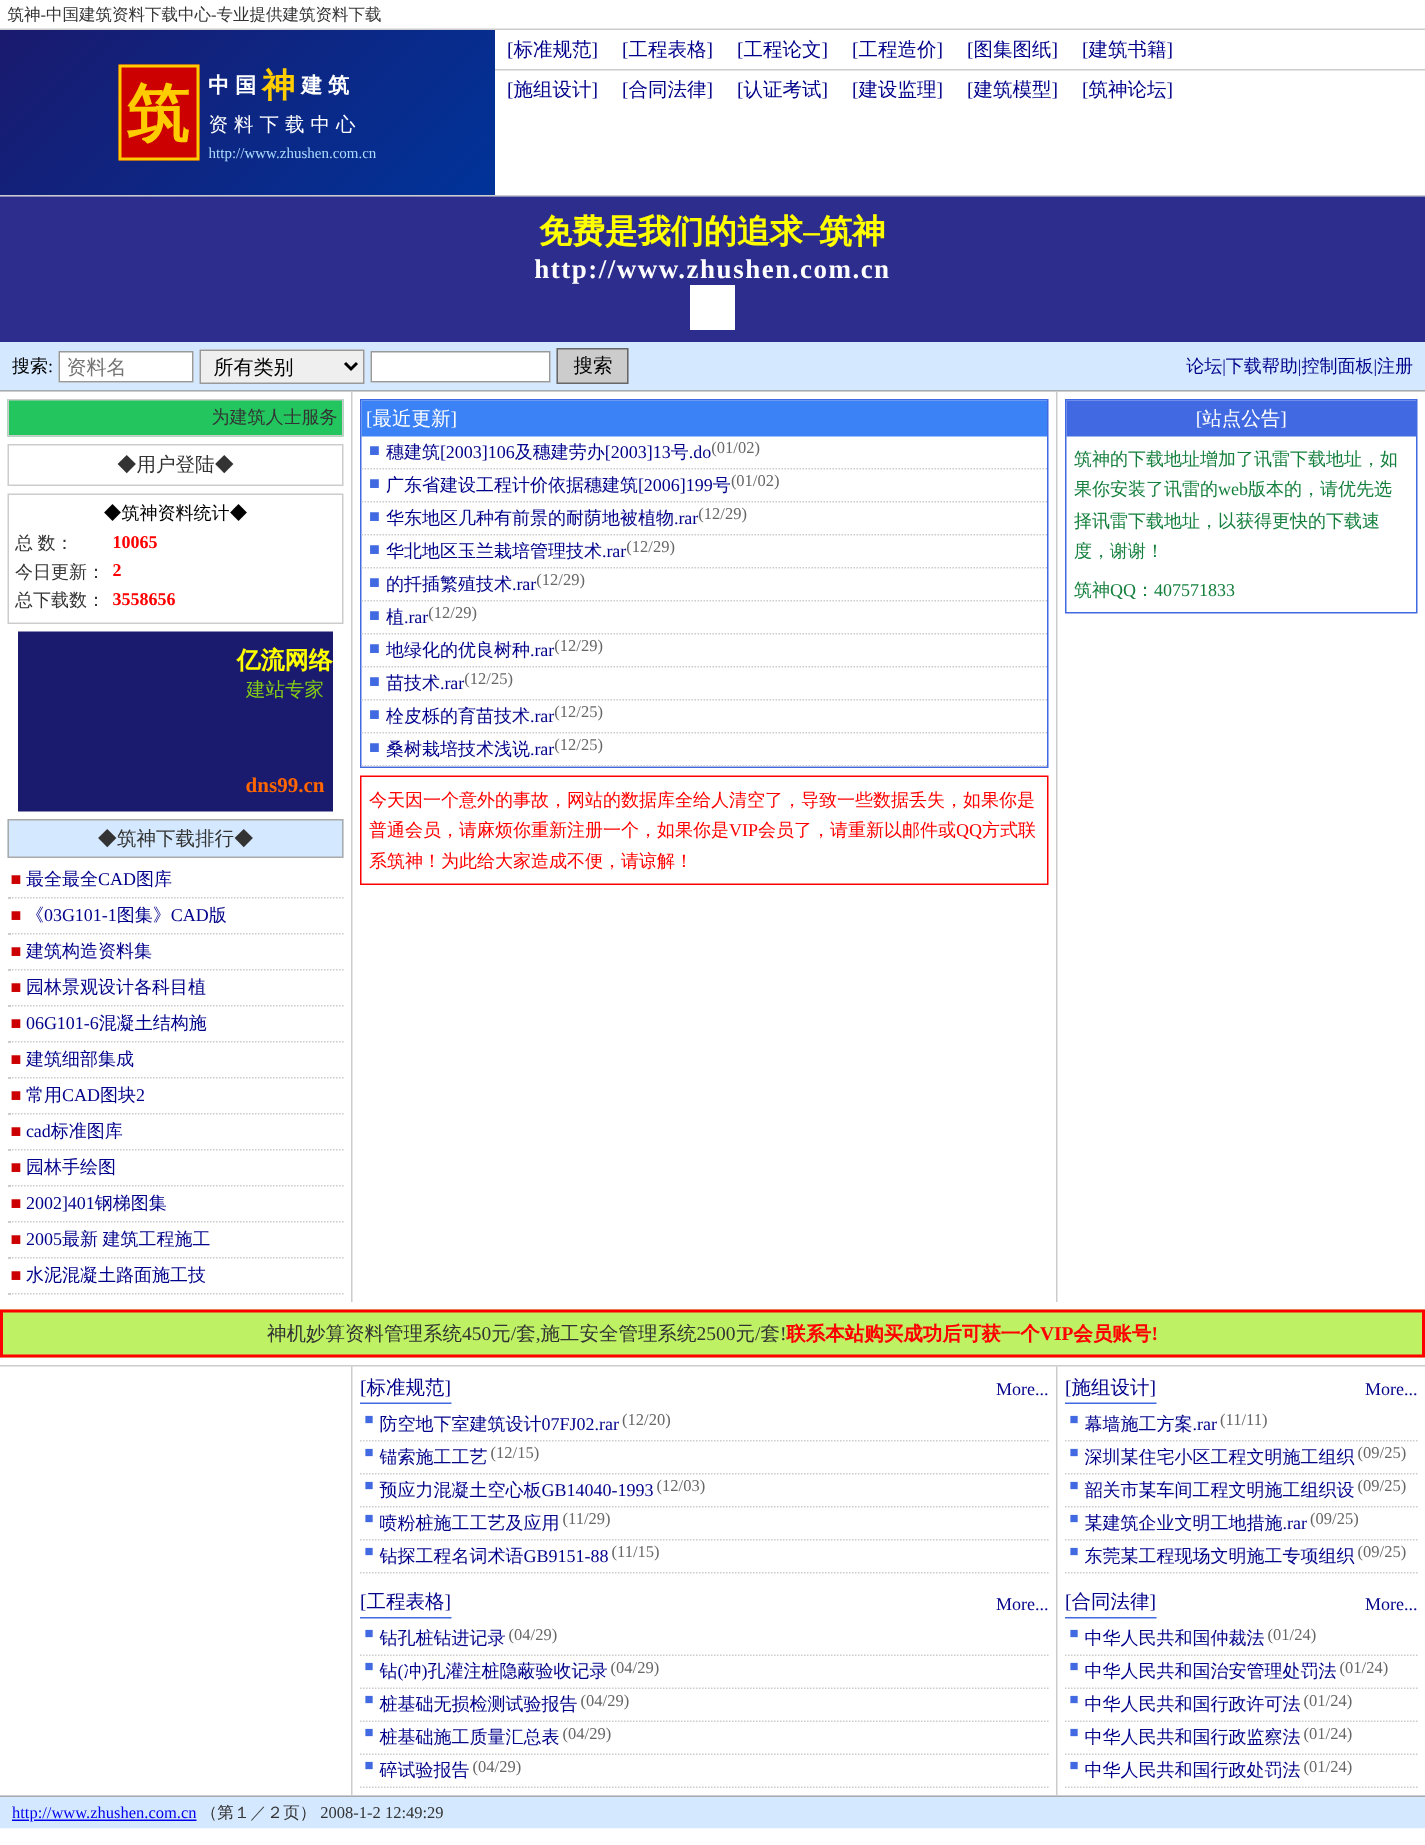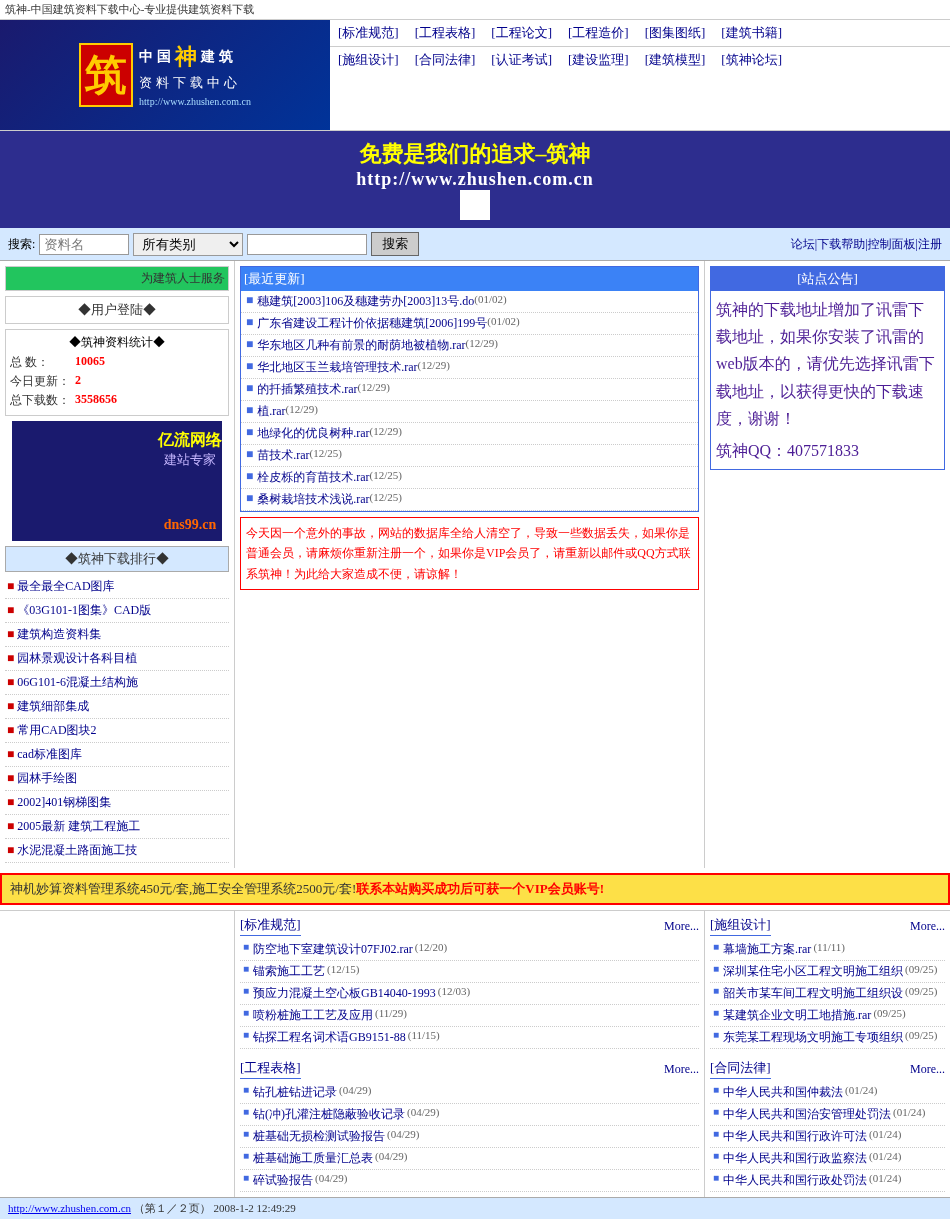--- a/index.html
+++ b/index.html
@@ -60,24 +60,24 @@
     .update-date { color: #666; font-size: 11px; }
     
     
     #alert-box { border: 1px solid #f00; padding: 5px; margin-top: 5px; }
     #alert-text { color: #f00; font-size: 12px; line-height: 1.6; }
     
     
     #right-sidebar { width: 245px; flex-shrink: 0; padding: 5px; }
     #notice-box { border: 1px solid #4169E1; }
     #notice-title { background: #4169E1; color: #fff; text-align: center; padding: 3px; font-size: 13px; }
-    #notice-content { padding: 5px; font-size: 16px; line-height: 1.7; color: #4c1d95; }
-    
-    
-    #promo-bar { background: #fde047; border: 2px solid #f00; padding: 5px 8px; margin: 5px 0; font-size: 13px; color: #333; text-align: left; }
+    #notice-content { padding: 5px; font-size: 12px; line-height: 1.7; color: #15803d; }
+    
+    
+    #promo-bar { background: #bef264; border: 2px solid #f00; padding: 5px 8px; margin: 5px 0; font-size: 13px; color: #333; text-align: center; }
     #promo-bar a { color: #f00; text-decoration: none; }
     #promo-bar span.red { color: #f00; font-weight: bold; }
     
     
     #bottom-section { display: flex; border-top: 1px solid #ccc; }
     #bottom-left { width: 235px; flex-shrink: 0; border-right: 1px solid #ccc; padding: 5px; }
     
     #bottom-center { flex: 1; padding: 5px; border-right: 1px solid #ccc; }
     #bottom-right { width: 245px; flex-shrink: 0; padding: 5px; }
     
@@ -92,21 +92,21 @@
     
     
     #footer { background: #d4e8ff; padding: 3px 8px; font-size: 11px; color: #333; border-top: 1px solid #aaa; }
     
     
     .logo-container { width: 330px; height: 110px; background: linear-gradient(135deg, #1a1a6e, #003399); display: flex; flex-direction: column; align-items: center; justify-content: center; }
     .logo-main { display: flex; align-items: center; }
     .logo-zhu-char { font-size: 42px; color: #ffcc00; font-weight: bold; background: #cc0000; padding: 2px 4px; margin-right: 6px; border: 2px solid #ffcc00; }
     
     .ad-text1 { color: #ffff00; font-size: 16px; font-weight: bold; }
-    .ad-text2 { color: #c4b5fd; font-size: 13px; }
+    .ad-text2 { color: #84cc16; font-size: 13px; }
     .ad-text3 { color: #ff6600; font-size: 14px; font-weight: bold; margin-top: 48px; }
   </style>
 </head>
 <body>
 
 <div id="title-bar">
   <span>筑神-中国建筑资料下载中心-专业提供建筑资料下载</span>
 </div>
 
 <div id="header">

